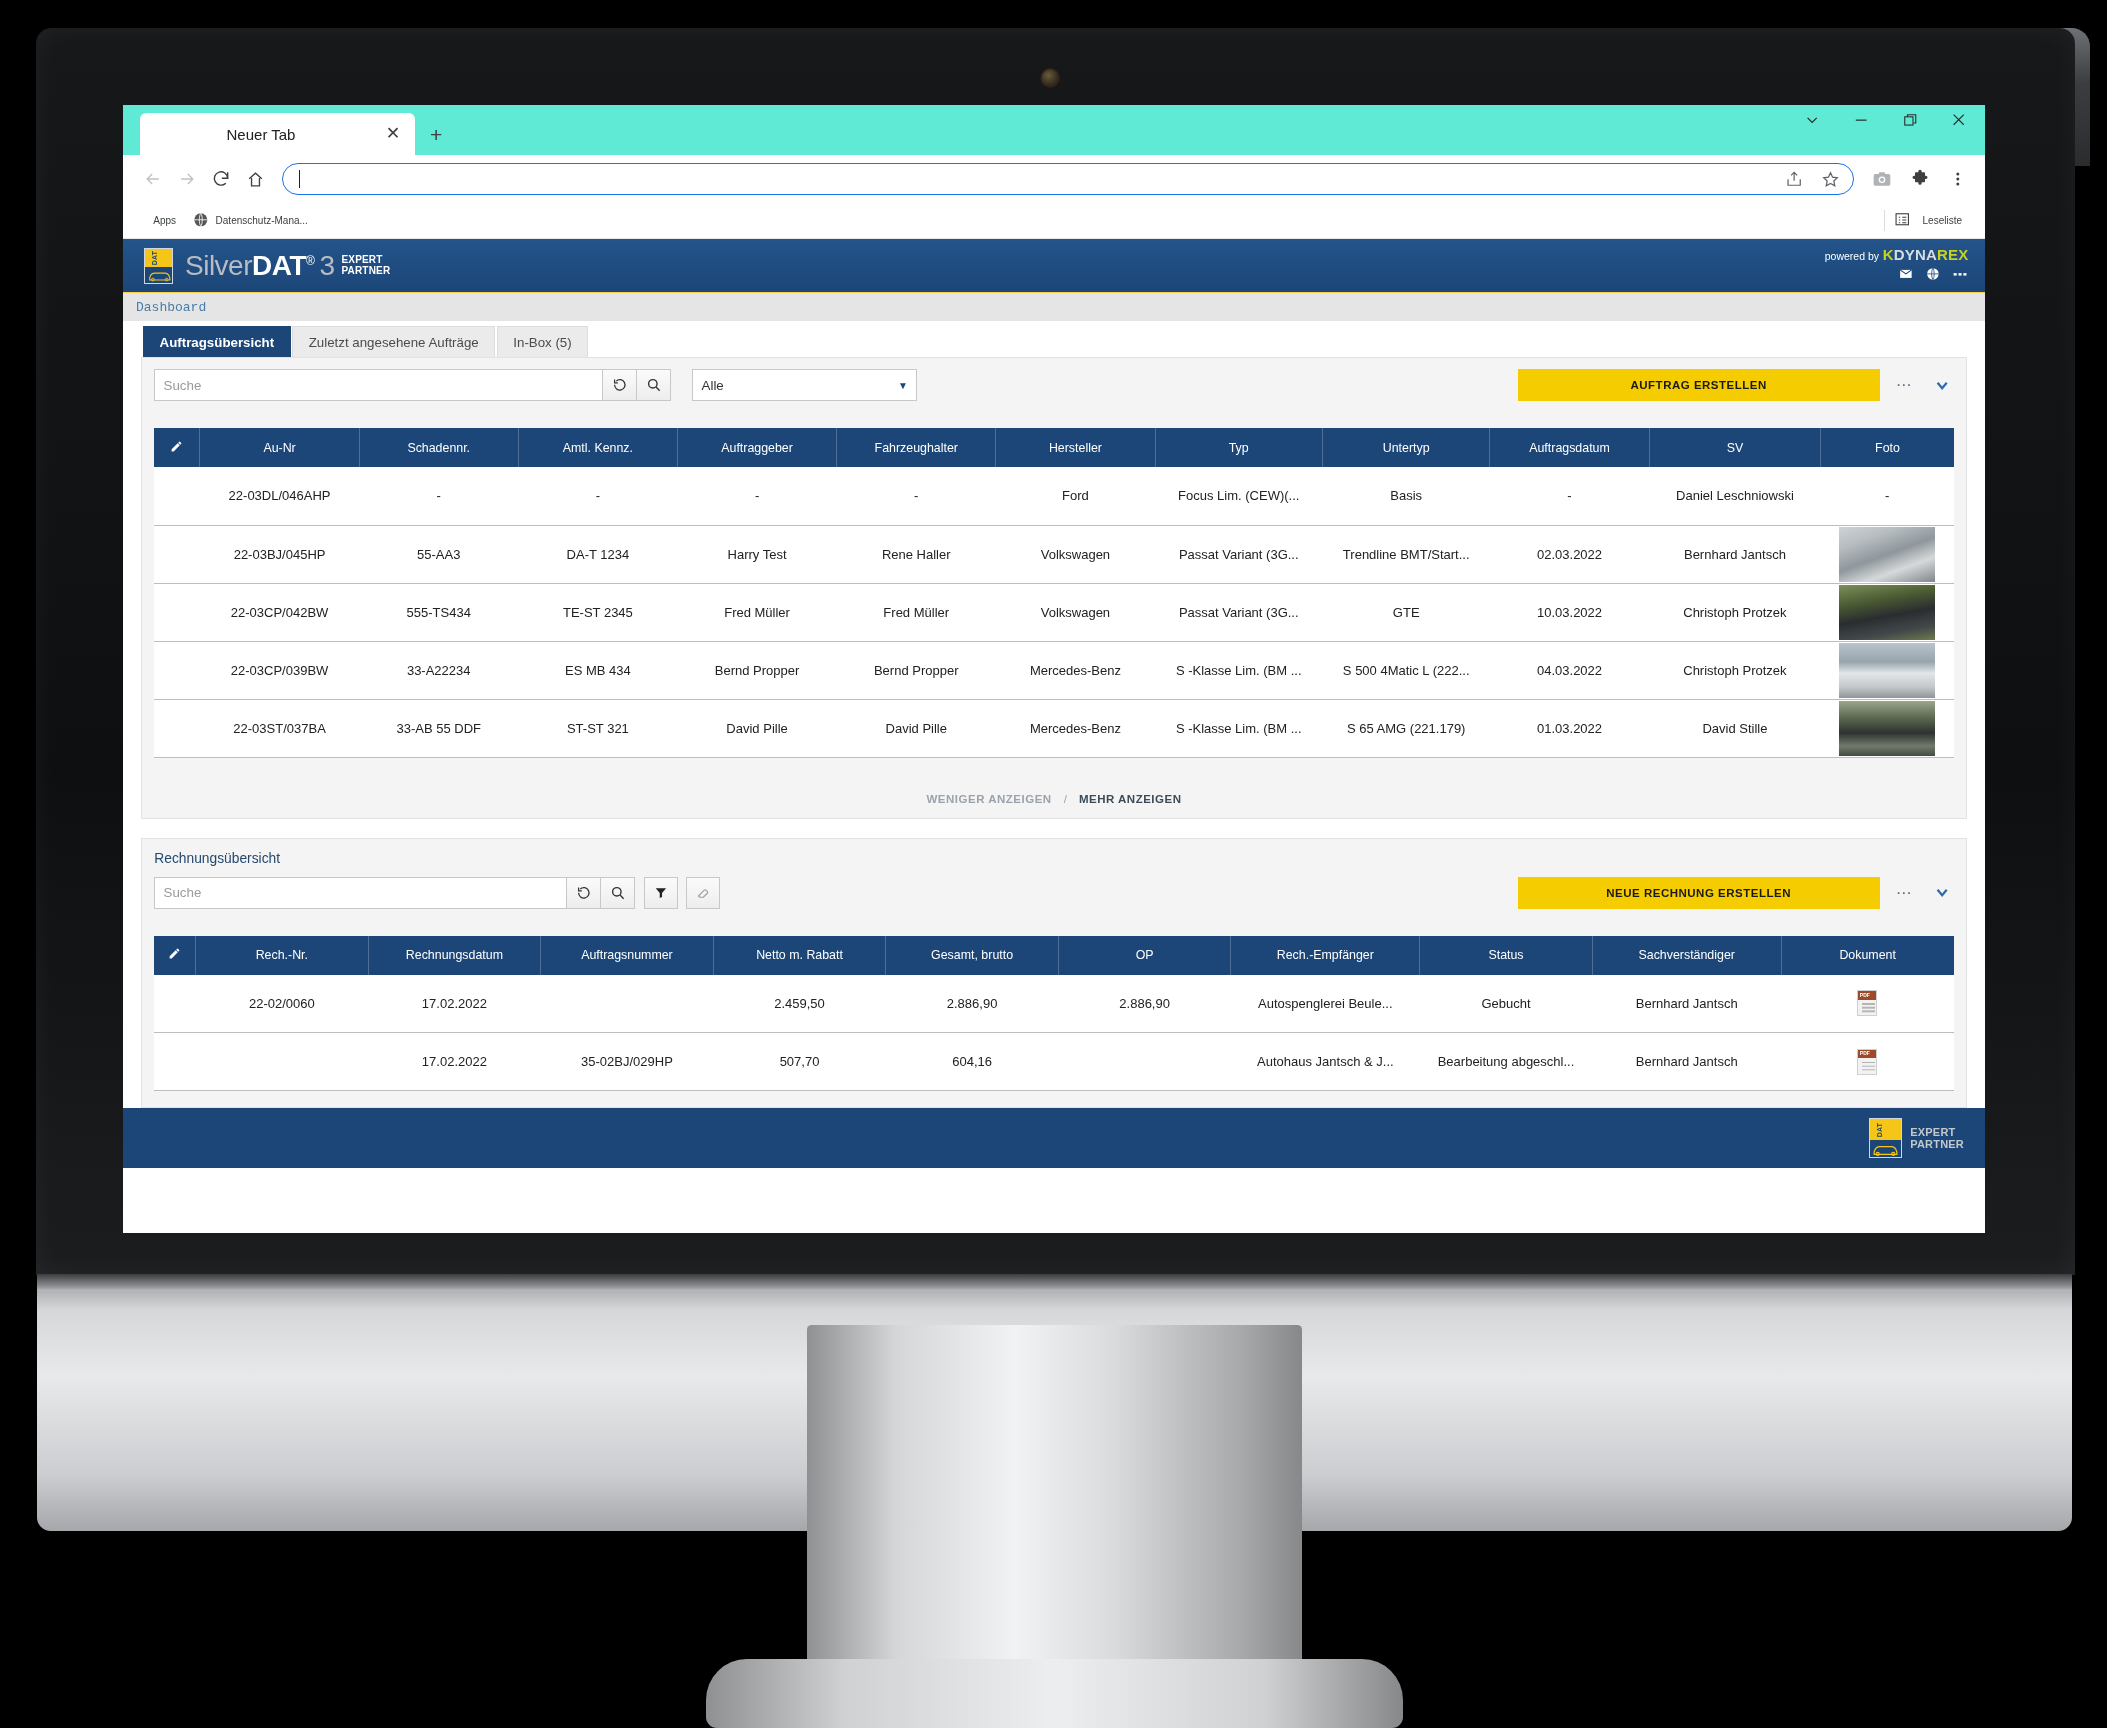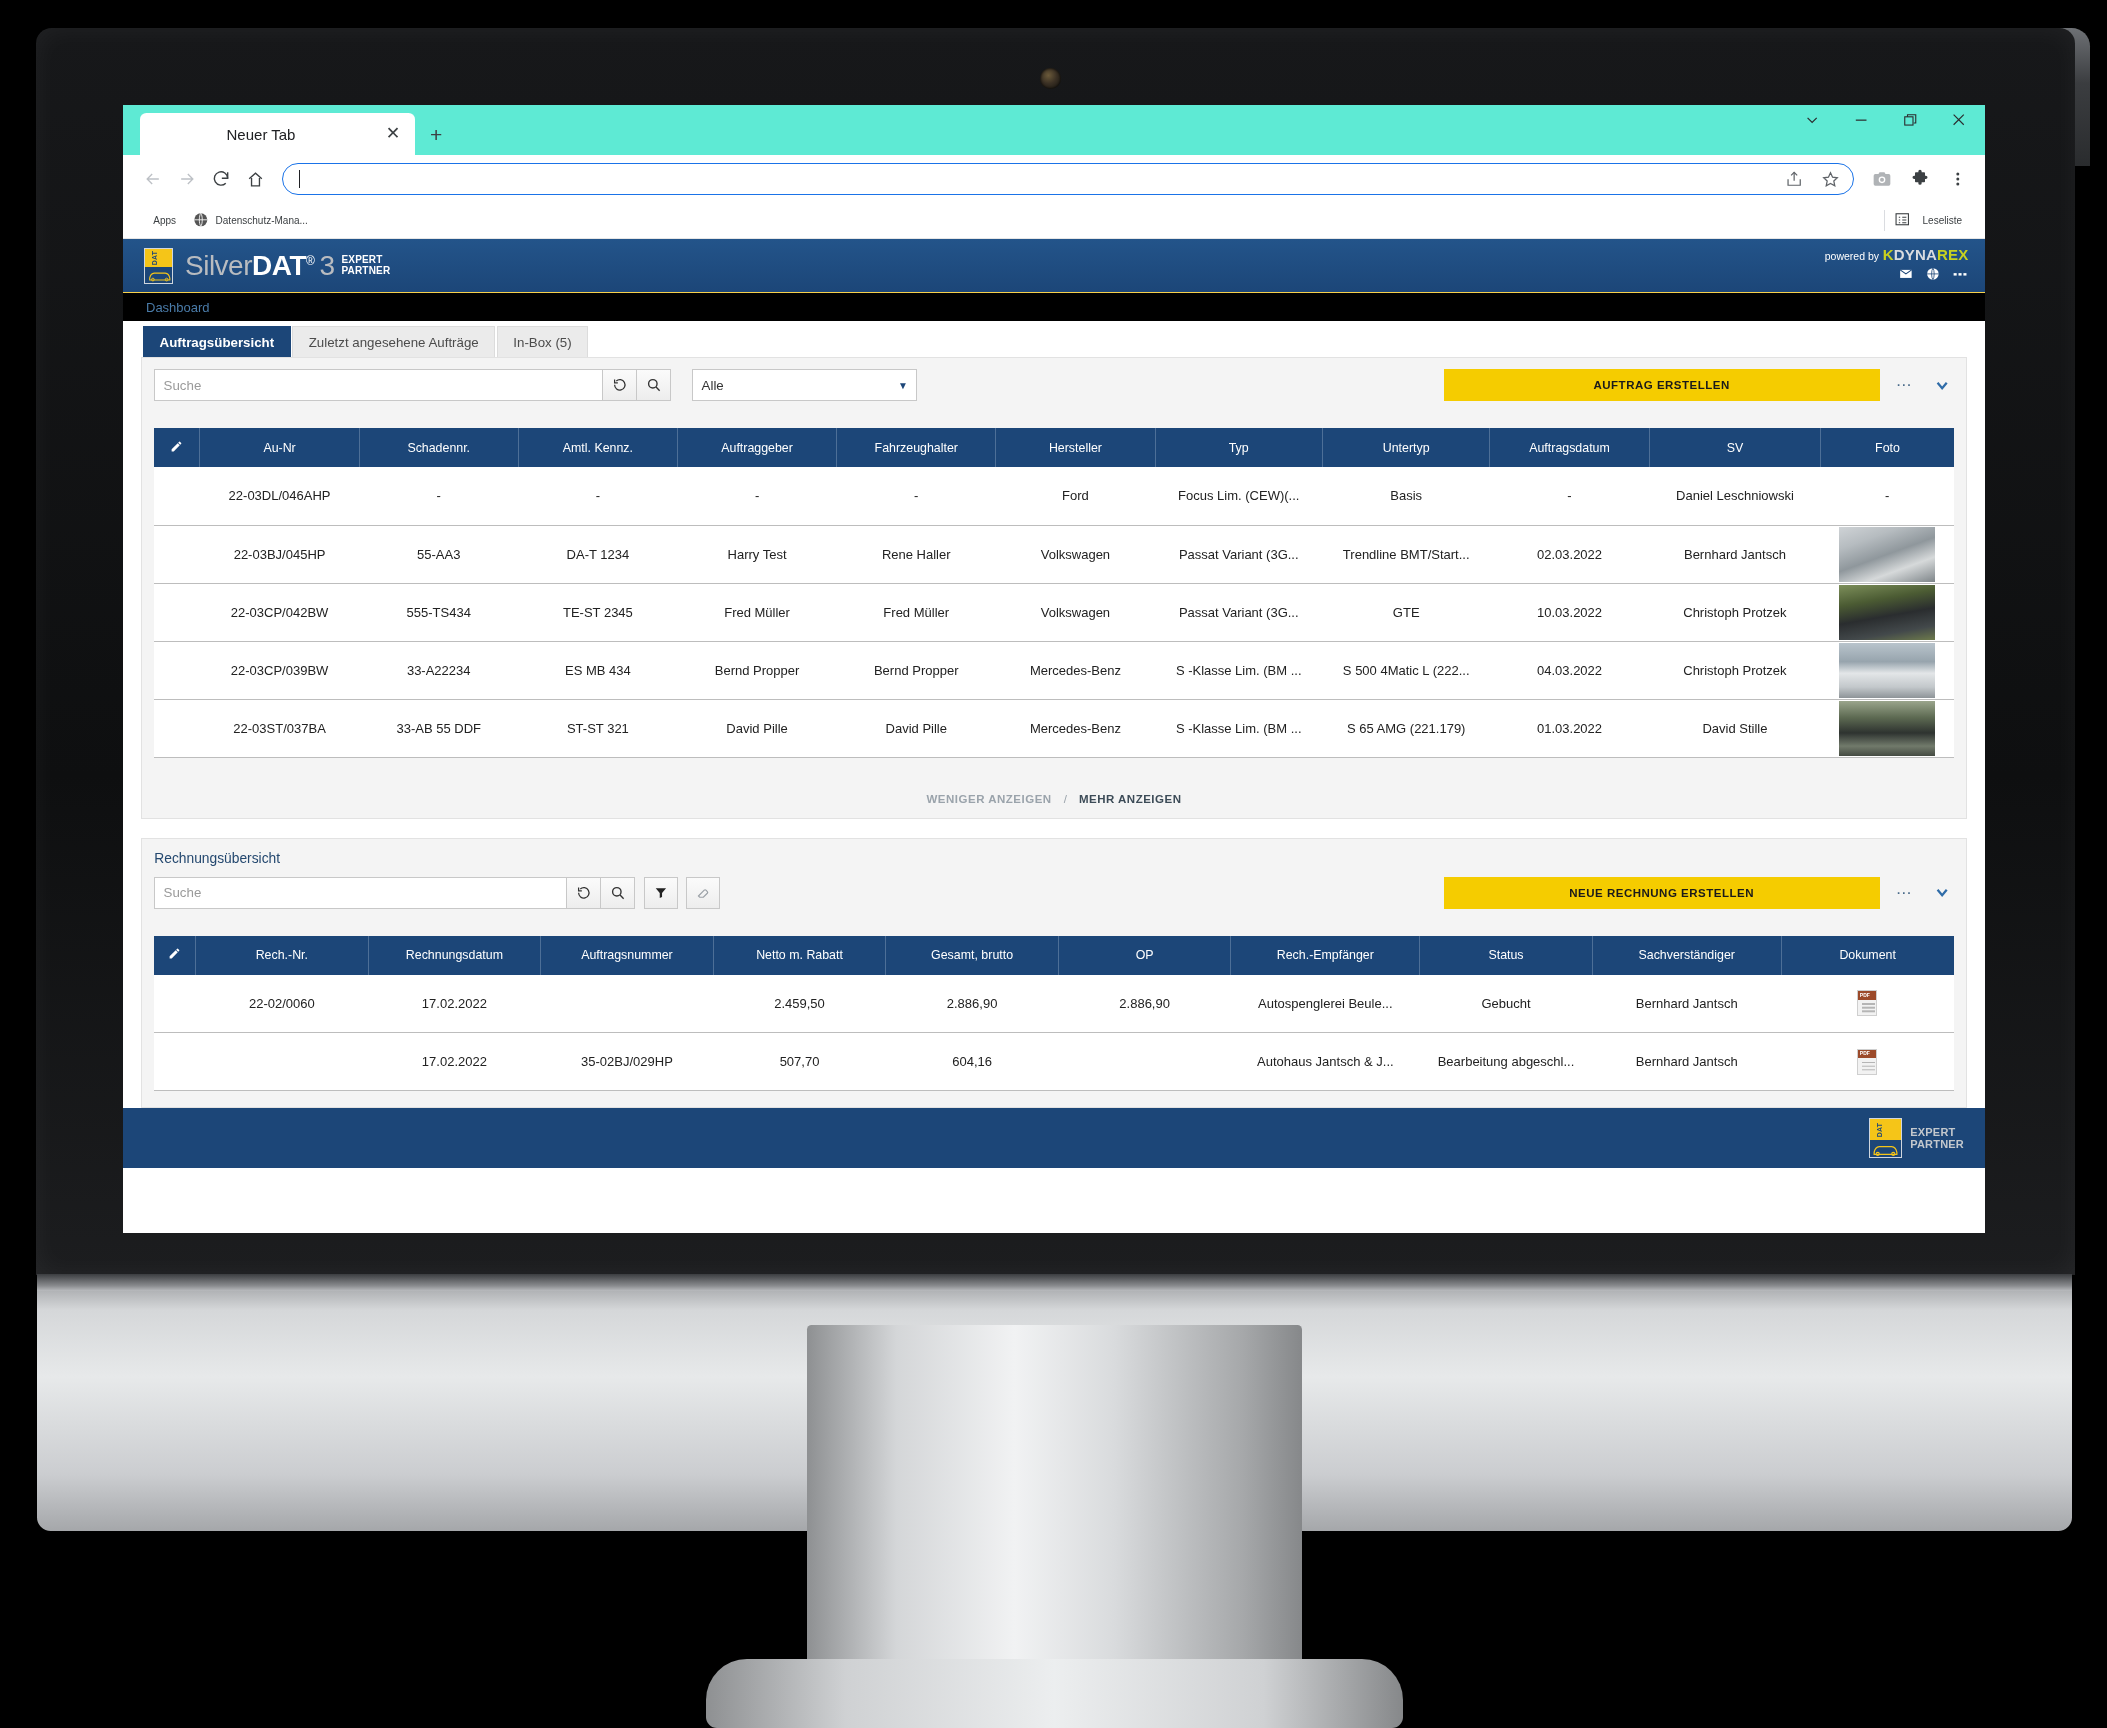--- a/index.html
+++ b/index.html
@@ -158,21 +158,21 @@
                   font-weight: 700; letter-spacing: 0.2px; align-self: center; }
   .header-right { position: absolute; right: 16.5px; top: 7.3px; text-align: right; }
   .powered { font-size: 10.5px; color: #ffffff; display:flex; align-items:baseline; justify-content:flex-end; gap:3.7px;}
   .dynarex { font-weight: 700; font-size: 15px; letter-spacing: 0.2px; }
   .dynarex .dyna { color: #d9dce0; }
   .dynarex .rex { color: #c7d11f; }
   .dynarex .mark { color: #c7d11f; }
   .header-icons { margin-top: 2.8px; display: flex; justify-content: flex-end; gap: 12px; color:#ffffff; }
   .hdr-icon { width: 15.6px; height: 15.6px; display:flex; align-items:center; justify-content:center; cursor:pointer;}
 
-  .breadcrumb-bar { height: 28px; background: #000000; display: flex; align-items: center; padding-left: 23px; }
+  .breadcrumb-bar { height: 28px; background: #e5e5e5; display: flex; align-items: center; padding-left: 13px; font-family: Liberation Mono, monospace; }
   .breadcrumb { font-size: 13px; color: #4a7ba8; cursor: pointer; }
 
   .tabs-row { display: flex; align-items: flex-end; padding-left: 20px; height: 36px;
               background: #fff; }
   .ui-tab {
     height: 31px; padding: 0 15.6px; display: flex; align-items: center;
     font-size: 13.3px; color: #4c4c4c; background: #ebebeb; cursor: pointer;
     border: 0.5px solid #dcdcdc; border-bottom: none; margin-right: 1.4px;
   }
   .ui-tab.active { background: #1c4678; color: #ffffff; font-weight: 600; border-color:#1c4678; }
@@ -194,21 +194,21 @@
   .icon-btn.standalone { border-left: 0.9px solid #c8c8c8; margin-left: 8.3px; }
   .icon-btn.muted { color: #9aa0a6; }
   .filter-select {
     margin-left: 21px; width: 225px; height: 32px; border: 0.9px solid #c8c8c8;
     background: #fff; display: flex; align-items: center; padding: 0 8.3px;
     font-size: 13.3px; color: #333; cursor: pointer;
   }
   .filter-select .caret-dn { margin-left: auto; color: #1c4678; font-size: 10px; }
   .toolbar-spacer { flex: 1; }
   .primary-btn {
-    width: 436px; height: 32px; background: #f5cc00; border: none; cursor: pointer;
+    width: 362px; height: 32px; background: #f5cc00; border: none; cursor: pointer;
     font-size: 11.5px; font-weight: 700; color: #1a1a1a; letter-spacing: 0.5px;
     display: flex; align-items: center; justify-content: center;
   }
   .dots-btn { margin-left: 16.5px; font-size: 15.6px; color: #4a6b8a; cursor: pointer; letter-spacing:0.9px;}
   .chevron-btn { margin-left: 20px; margin-right: 2.8px; color: #2f6ca8; cursor: pointer; display:flex; }
 
   
   table.grid { width: calc(100% - 24px); margin: 16px 12px; border-collapse: collapse;
                background: #6d28d9; table-layout: fixed; }
   table.grid thead th {

